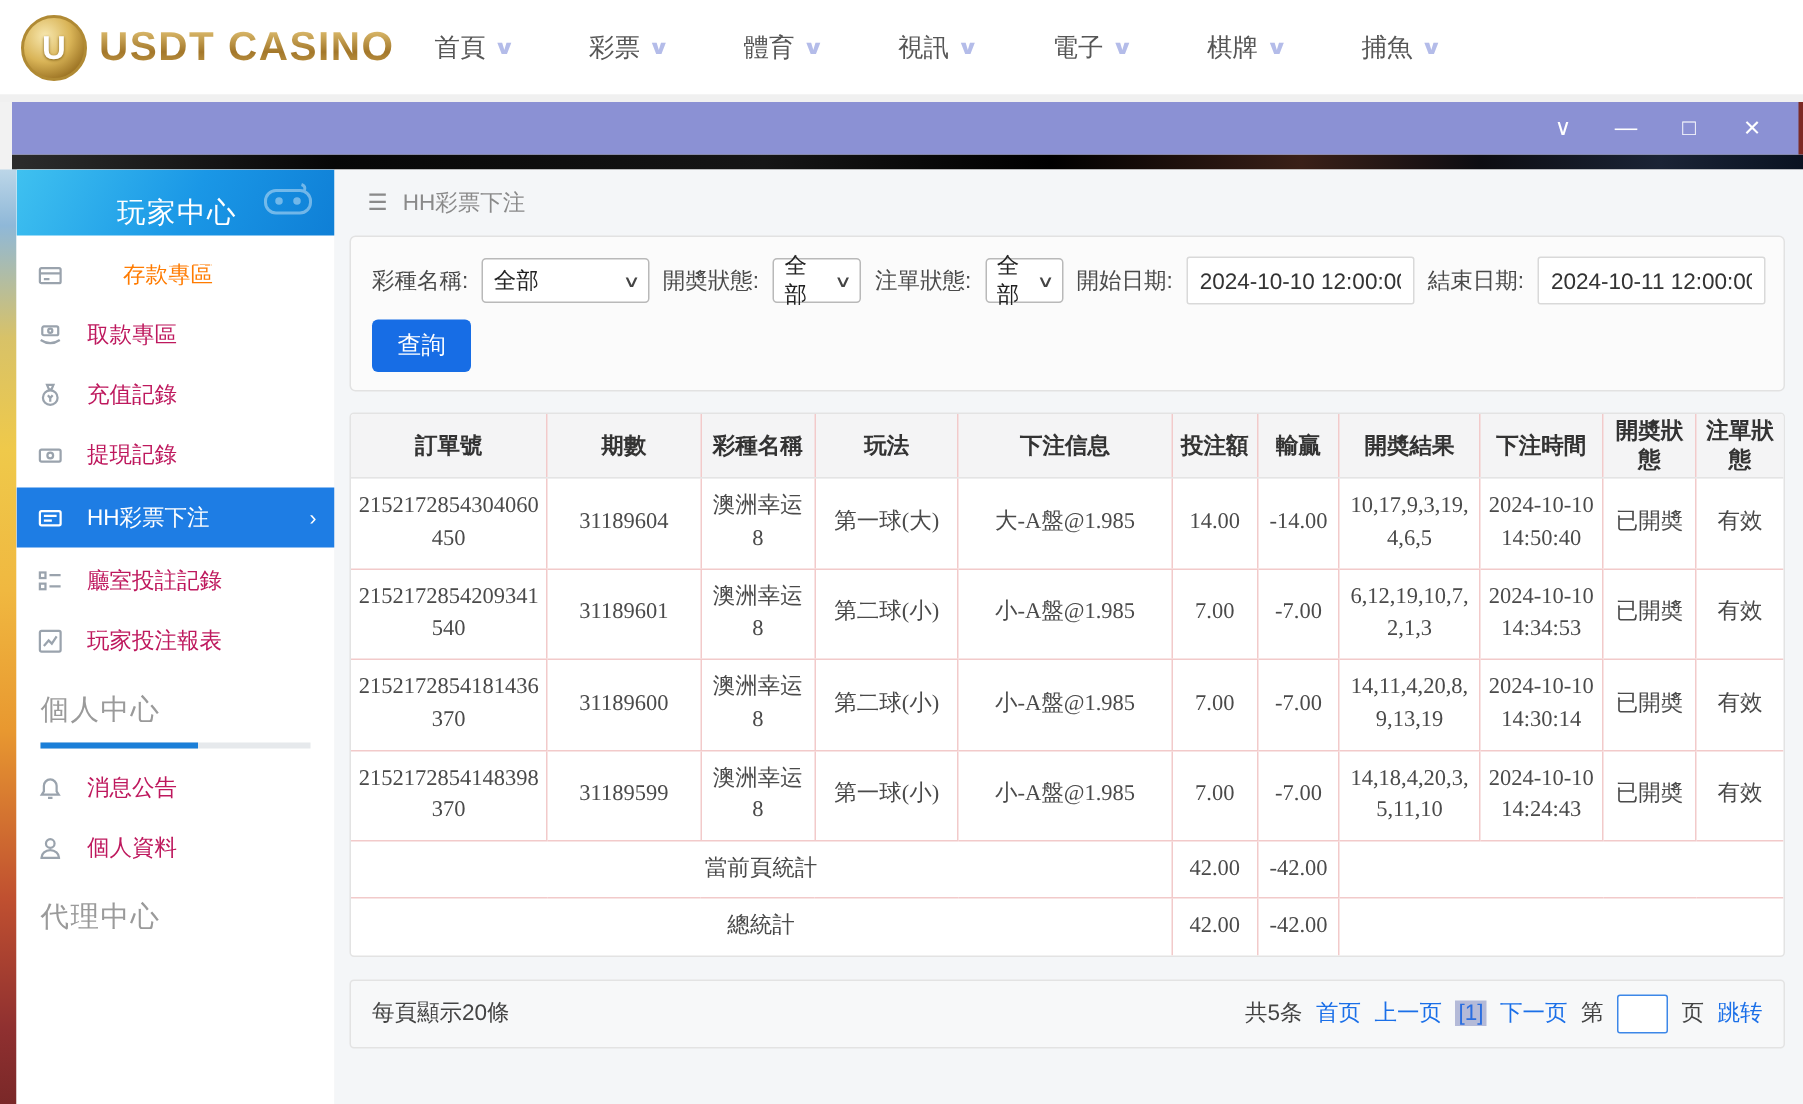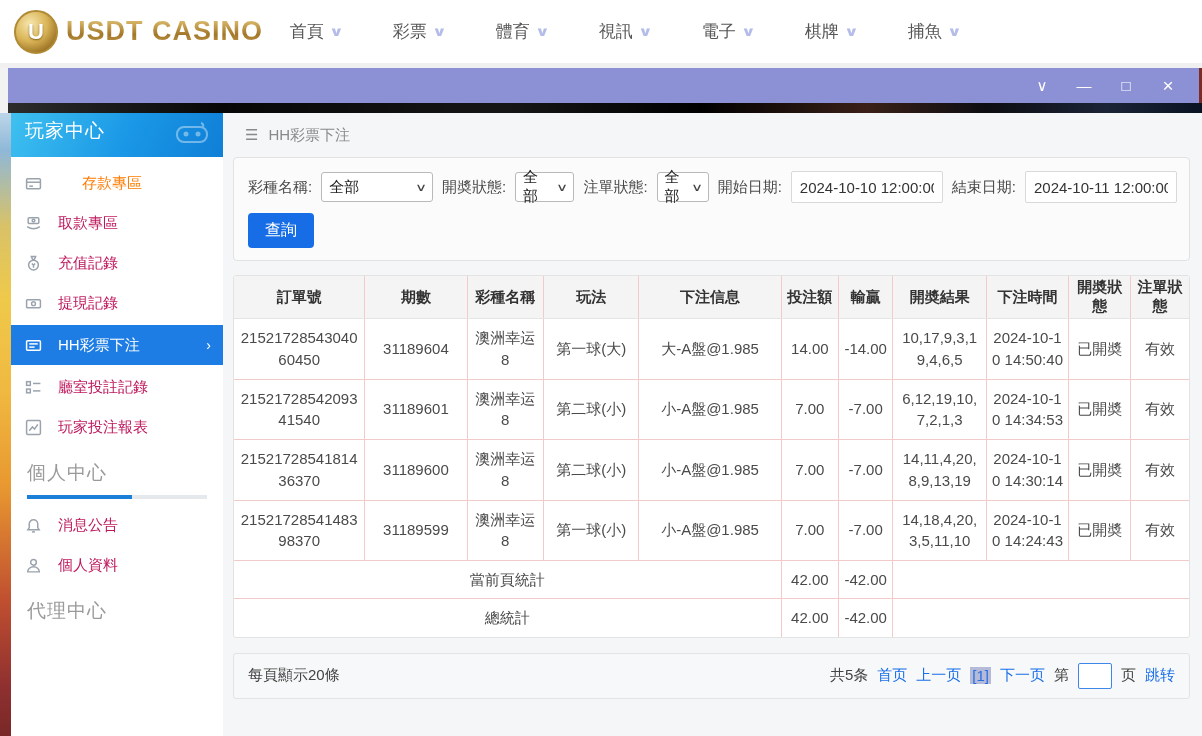--- a/index.html
+++ b/index.html
@@ -34,21 +34,21 @@
     background:linear-gradient(90deg,#2c2c2c,#070707 18%,#161616 42%,#000 58%,#3a2018 72%,#0d0d12 82%,#1b2436 92%,#0a1322); }
 
   
   .shell { display:flex; height:623px; }
   .art-strip { width:11px;
     background:linear-gradient(180deg,#bcd6e8 0%,#8fb8d8 6%,#d8c268 18%,#efc94a 30%,#f0b840 45%,#e89830 60%,#c05030 78%,#8f3030 92%,#7a2828 100%); }
 
   
   .sidebar { width:212px; background:#fff; display:flex; flex-direction:column; overflow:hidden; }
   .sb-head { height:44px; background:linear-gradient(115deg,#3fc1f0 0%,#1a97e6 55%,#0f7fd6 100%);
-    color:#fff; padding:5px 12px 0 14px; position:relative; }
+    color:#fff; padding:16px 12px 0 14px; position:relative;text-align:center; }
   .sb-title { font-size:19px; letter-spacing:1px; }
   .sb-sub { font-size:8px; letter-spacing:2.5px; margin-top:15px; }
   .sb-pad-ico { position:absolute; right:14px; top:8px; opacity:.4; }
   .sb-section { padding:13px 16px 0 16px; }
   .sb-sec-title { font-size:19px; color:#9a9a9a; letter-spacing:1px; }
   .sb-rule { height:4px; margin-top:9px; background:#e6e9ec; position:relative; }
   .sb-rule::before { content:""; position:absolute; left:0; top:0; height:100%; width:105px; background:#1b7fd8; }
   .sb-items { padding-top:6px; }
   .sb-item { height:40px; display:flex; align-items:center; gap:16px; padding-left:14px;
     font-size:15px; color:#be185d; cursor:pointer; }
@@ -74,21 +74,21 @@
     display:flex; align-items:center; justify-content:space-between; padding:0 7px;
     font-size:15px; color:#222; cursor:pointer; }
   .fsel .chev2 { color:#444; font-size:11px; transform:scaleX(1.5); margin-left:8px; }
   .fdate { height:32px; width:152px; border:1px solid #d9d9d9; border-radius:2px;
     font-size:15px; color:#333; padding:0 8px; font-family:inherit; }
   .btnrow { margin-top:10px; }
   .btn-query { background:#176de5; color:#fff; border:none; border-radius:4px;
     font-size:16px; padding:7px 17px; cursor:pointer; font-family:inherit; }
 
   
-  .tablewrap { margin-top:14px; background:#fff; border:1px solid #e3e3e3; border-radius:3px; overflow:hidden; }
+  .tablewrap { margin-top:14px; background:#fff; border:1px solid #e3e3e3; border-radius:3px; overflow:hidden;font-family:Liberation Serif, serif; }
   table { width:100%; border-collapse:collapse; table-layout:fixed; }
   th { background:#f4f4f5; font-size:15px; color:#333; font-weight:bold; height:38px;
     border-left:1px solid #f2caca; border-bottom:1px solid #e4e4e4; padding:2px; }
   th:first-child { border-left:none; }
   td { font-size:15px; color:#4a4a4a; text-align:center; padding:8px 4px;
     border-left:1px solid #f2caca; border-bottom:1px solid #f2caca; word-break:break-all; line-height:1.45; }
   td:first-child { border-left:none; }
   tr.datarow td { height:56px; }
   tr.sumrow td { height:38px; padding:4px; }
   tr:last-child td { border-bottom:none; }

